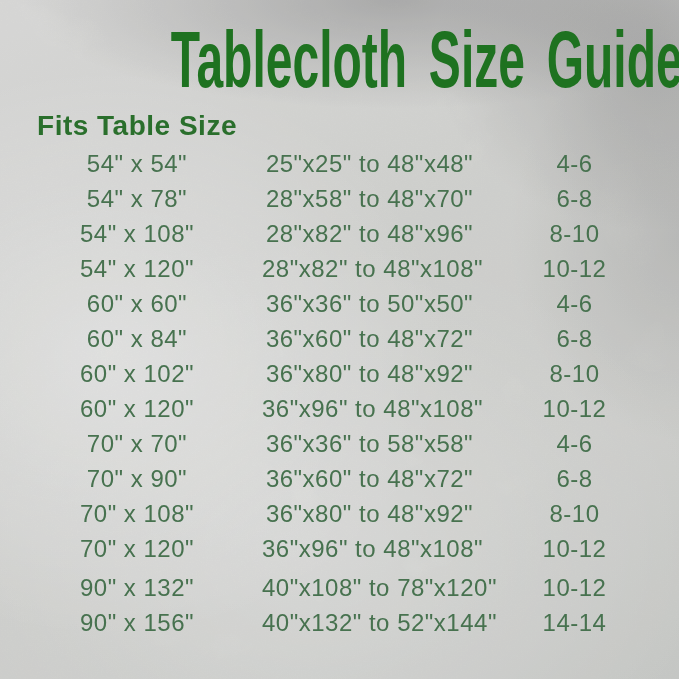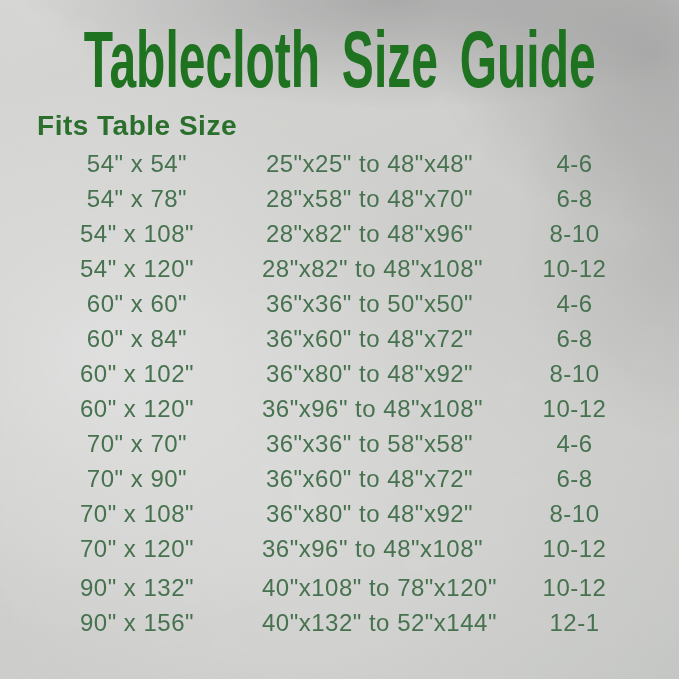--- a/index.html
+++ b/index.html
@@ -30,21 +30,20 @@
     position: absolute;
     inset: 0;
     z-index: 2;
   }
 
   .title-wrap {
     margin-top: 20px;
     height: 80px;
     display: flex;
     align-items: center;
-    justify-content: center;
   }
   .title {
     font-size: 80px;
     font-weight: bold;
     color: #1e7220;
     white-space: nowrap;
     letter-spacing: 0px;
     word-spacing: 14px;
     transform: scaleX(0.60);
     transform-origin: 50% 50%;
@@ -191,18 +190,18 @@
 
       <div class="grid3 t-row group-break">
         <div class="t-cell">90" x 132"</div>
         <div class="t-cell">40"x108" to 78"x120"</div>
         <div class="t-cell">10-12</div>
       </div>
 
       <div class="grid3 t-row">
         <div class="t-cell">90" x 156"</div>
         <div class="t-cell">40"x132" to 52"x144"</div>
-        <div class="t-cell">12-1</div>
+        <div class="t-cell">14-14</div>
       </div>
 
     </div>
   </div>
 </div>
 
 </body></html>

